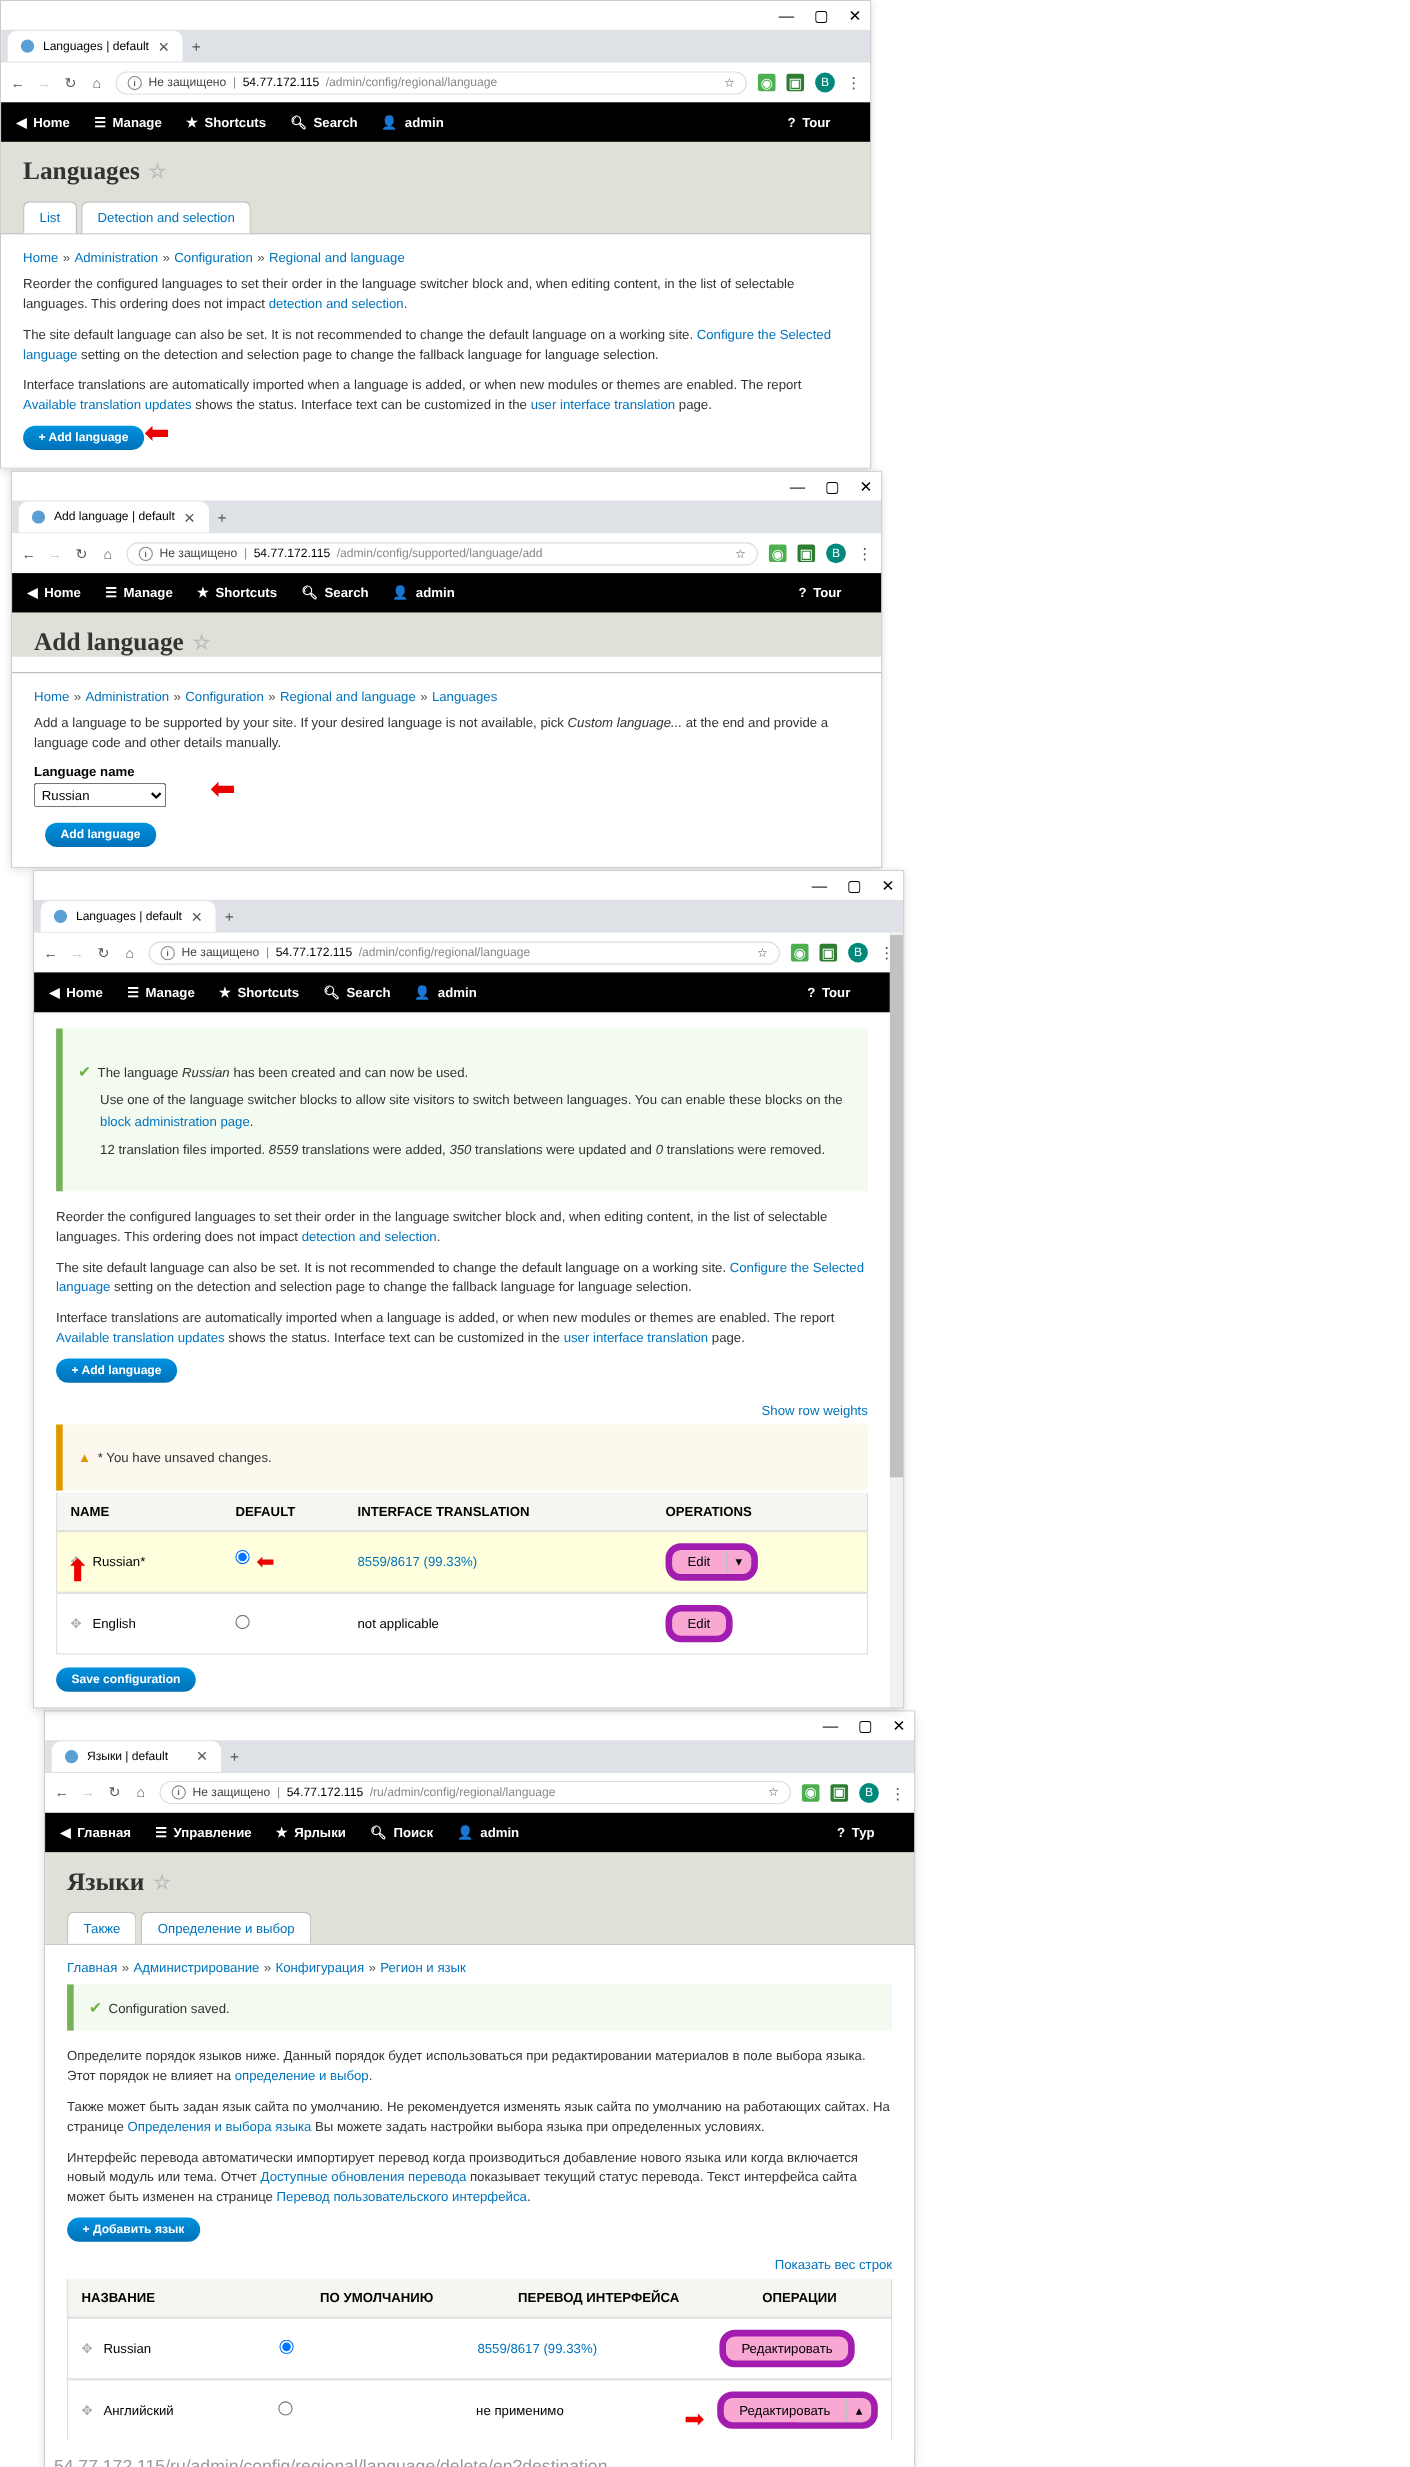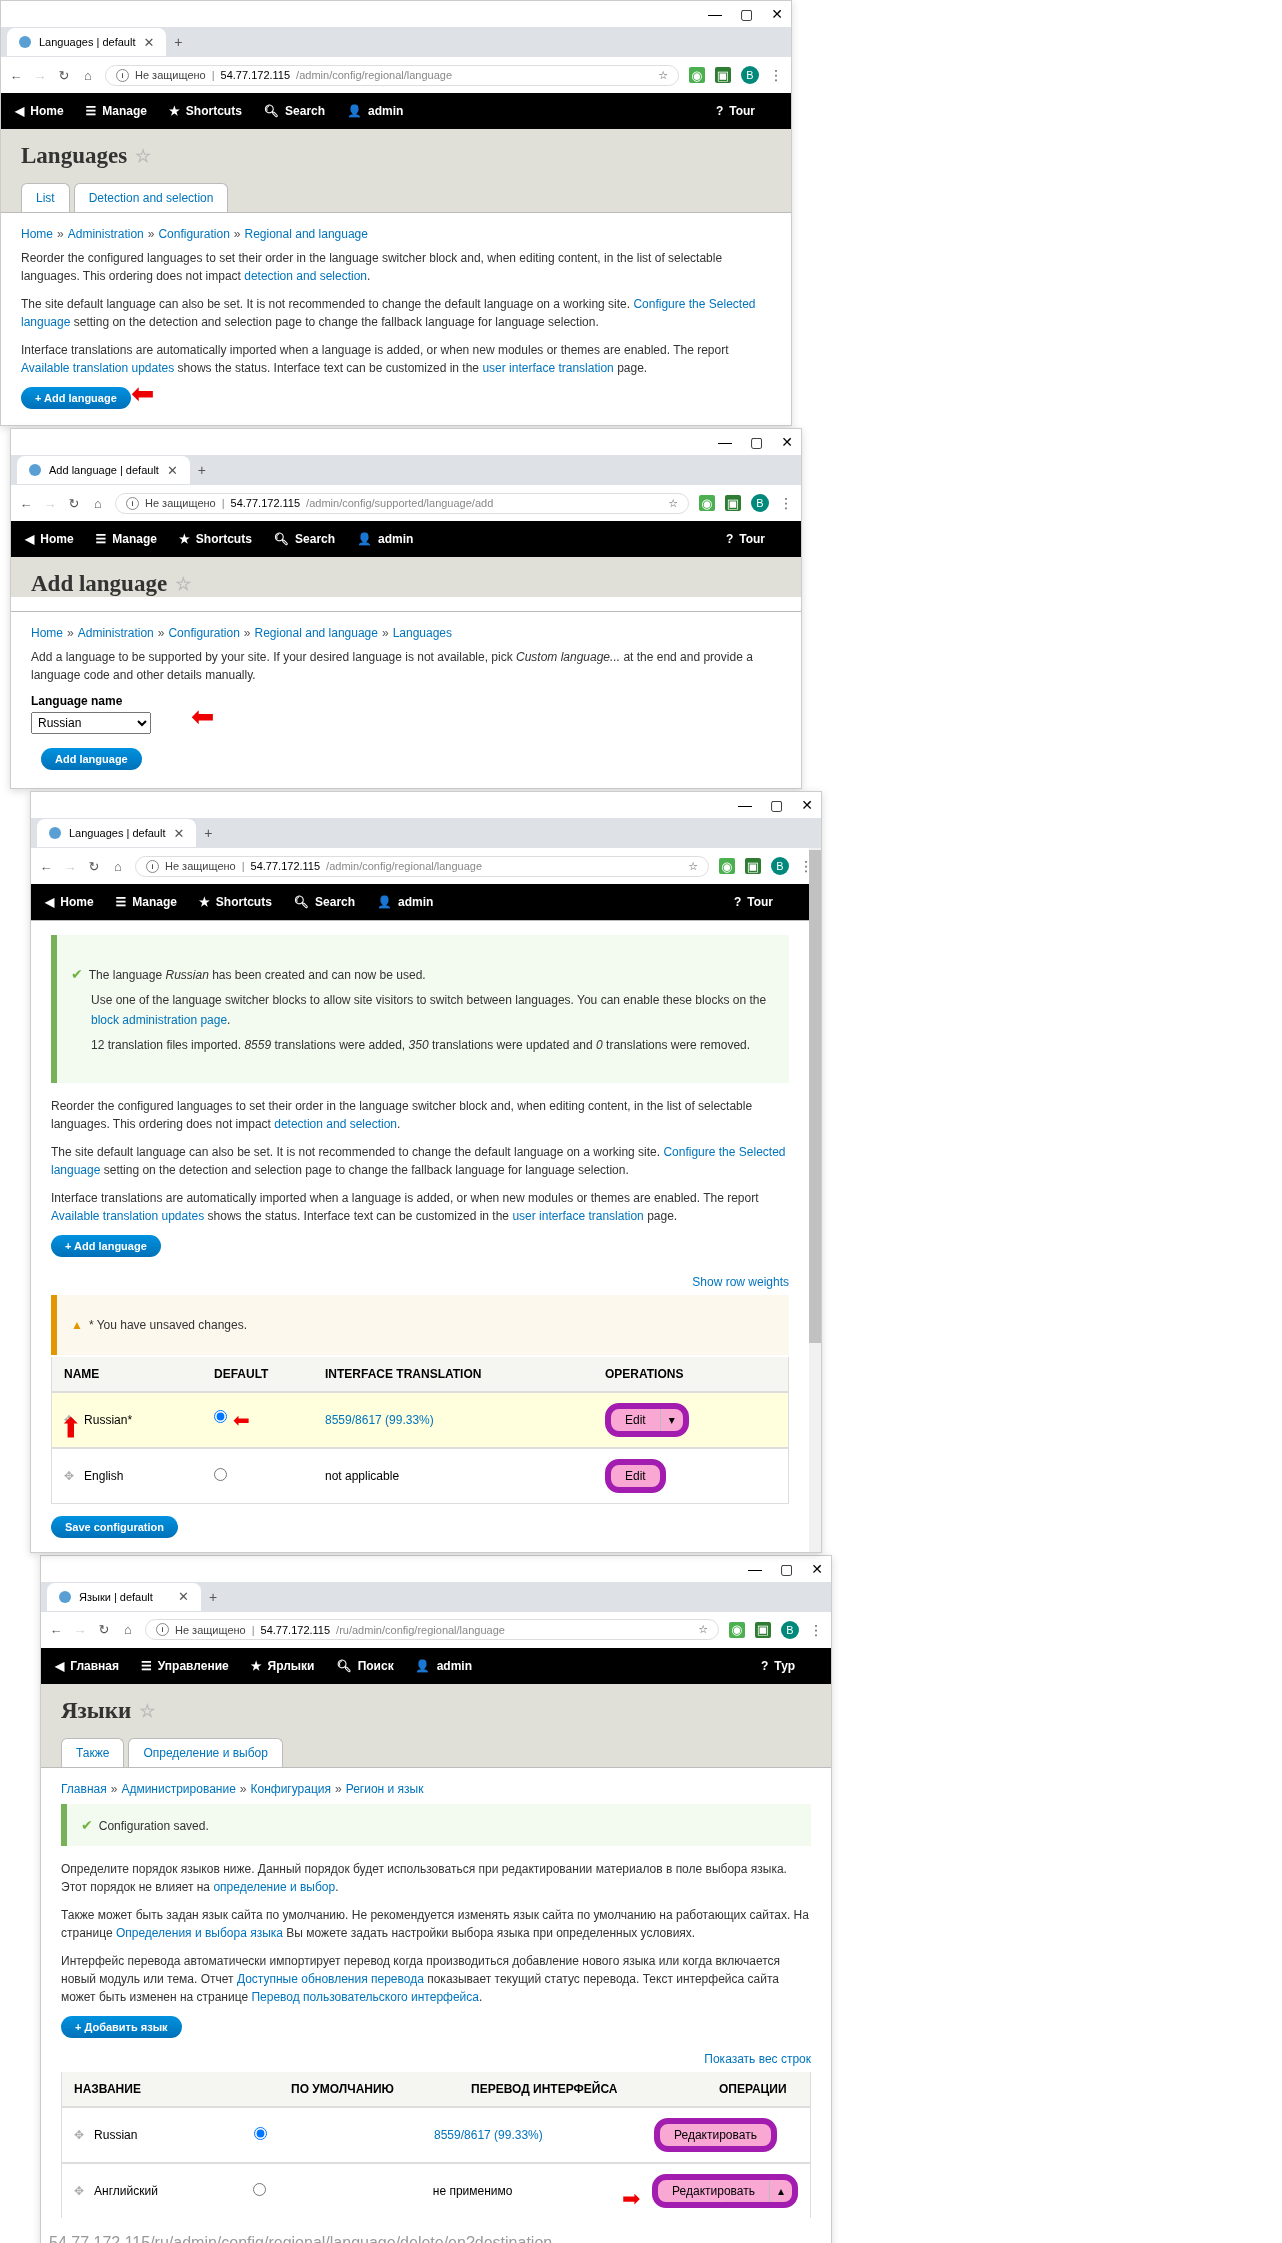--- a/index.html
+++ b/index.html
@@ -407,21 +407,21 @@
 <div class="bc"><a>Главная</a><span class="s">»</span><a>Администрирование</a><span class="s">»</span><a>Конфигурация</a><span class="s">»</span><a>Регион и язык</a></div>
 <div class="msg" style="padding:10px 14px"><span class="ok">✔</span><span>Configuration saved.</span></div>
 <div class="desc"><span>Определите порядок языков ниже. Данный порядок будет использоваться при редактировании материалов в поле выбора языка. Этот порядок не влияет на </span><a>определение и выбор</a>.</div>
 <div class="desc"><span>Также может быть задан язык сайта по умолчанию. Не рекомендуется изменять язык сайта по умолчанию на работающих сайтах. На странице </span><a>Определения и выбора языка</a><span> Вы можете задать настройки выбора языка при определенных условиях.</span></div>
 <div class="desc"><span>Интерфейс перевода автоматически импортирует перевод когда производиться добавление нового языка или когда включается новый модуль или тема. Отчет </span><a>Доступные обновления перевода</a><span> показывает текущий статус перевода. Текст интерфейса сайта может быть изменен на странице </span><a>Перевод пользовательского интерфейса</a>.</div>
 <button class="btn">+ Добавить язык</button>
 <div class="srw" style="margin-top:14px"><a>Показать вес строк</a></div>
 <div class="tr hd">
         <div class="c1" style="width:217px">НАЗВАНИЕ</div>
         <div class="c2" style="width:180px">ПО УМОЛЧАНИЮ</div>
-        <div class="c3" style="width:248px">ПЕРЕВОД ИНТЕРФЕЙСА</div>
+        <div class="c3" style="width:222px">ПЕРЕВОД ИНТЕРФЕЙСА</div>
         <div class="c4">ОПЕРАЦИИ</div>
       </div>
 <div class="tr">
 <div class="c1" style="width:180px">
           <span class="dh">✥</span>
           <span>Russian</span>
         </div>
 <div class="c2" style="width:180px"><input type="radio" checked="" style=""></div>
 <div class="c3" style="width:220px"><a style="color:#0074bd">8559/8617 (99.33%)</a></div>
 <div class="c4"><span class="ed">

